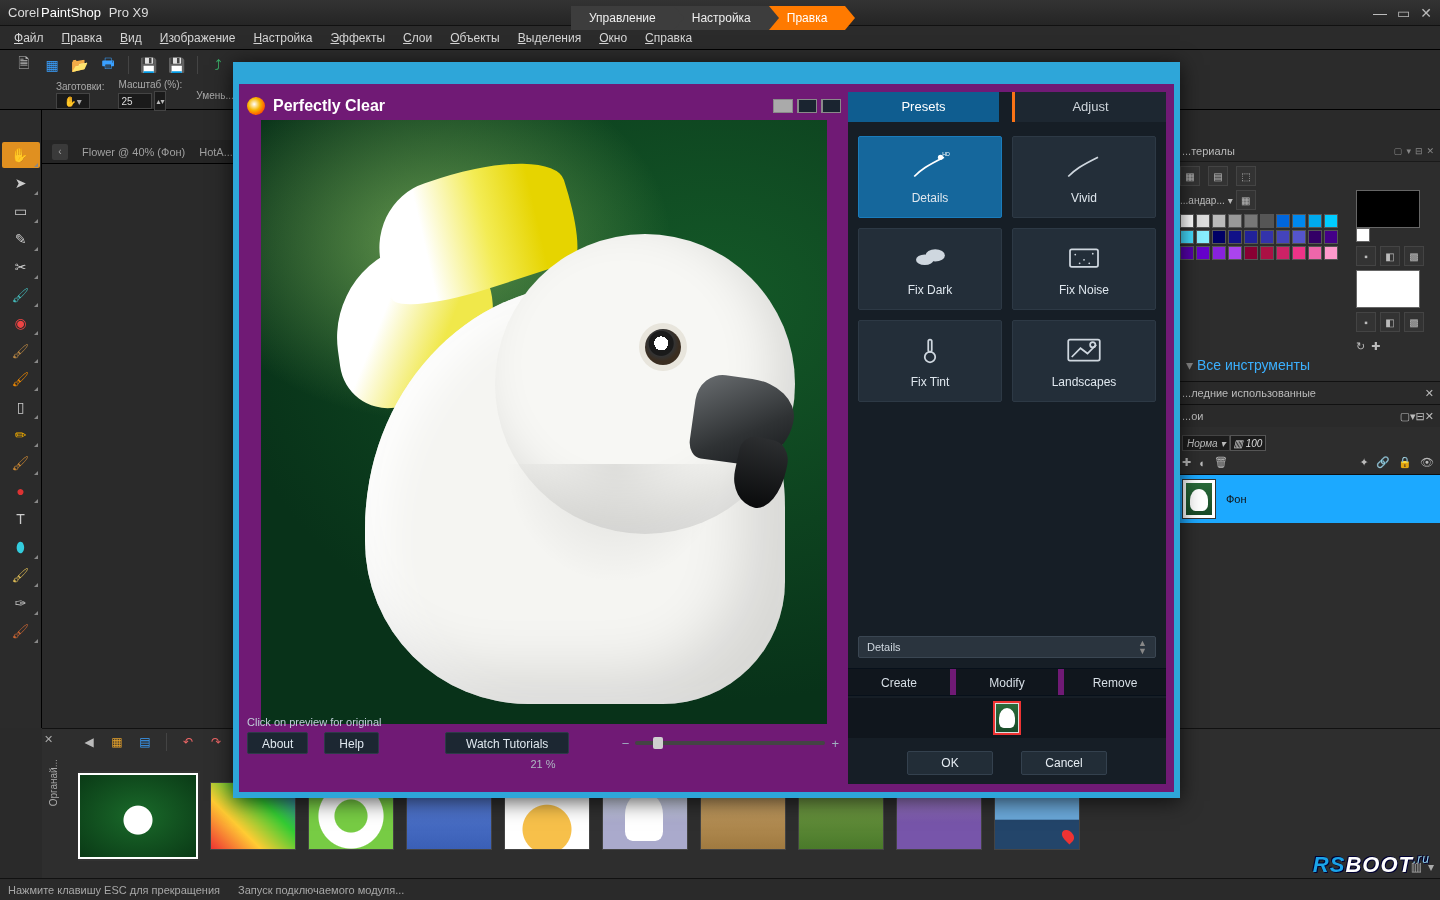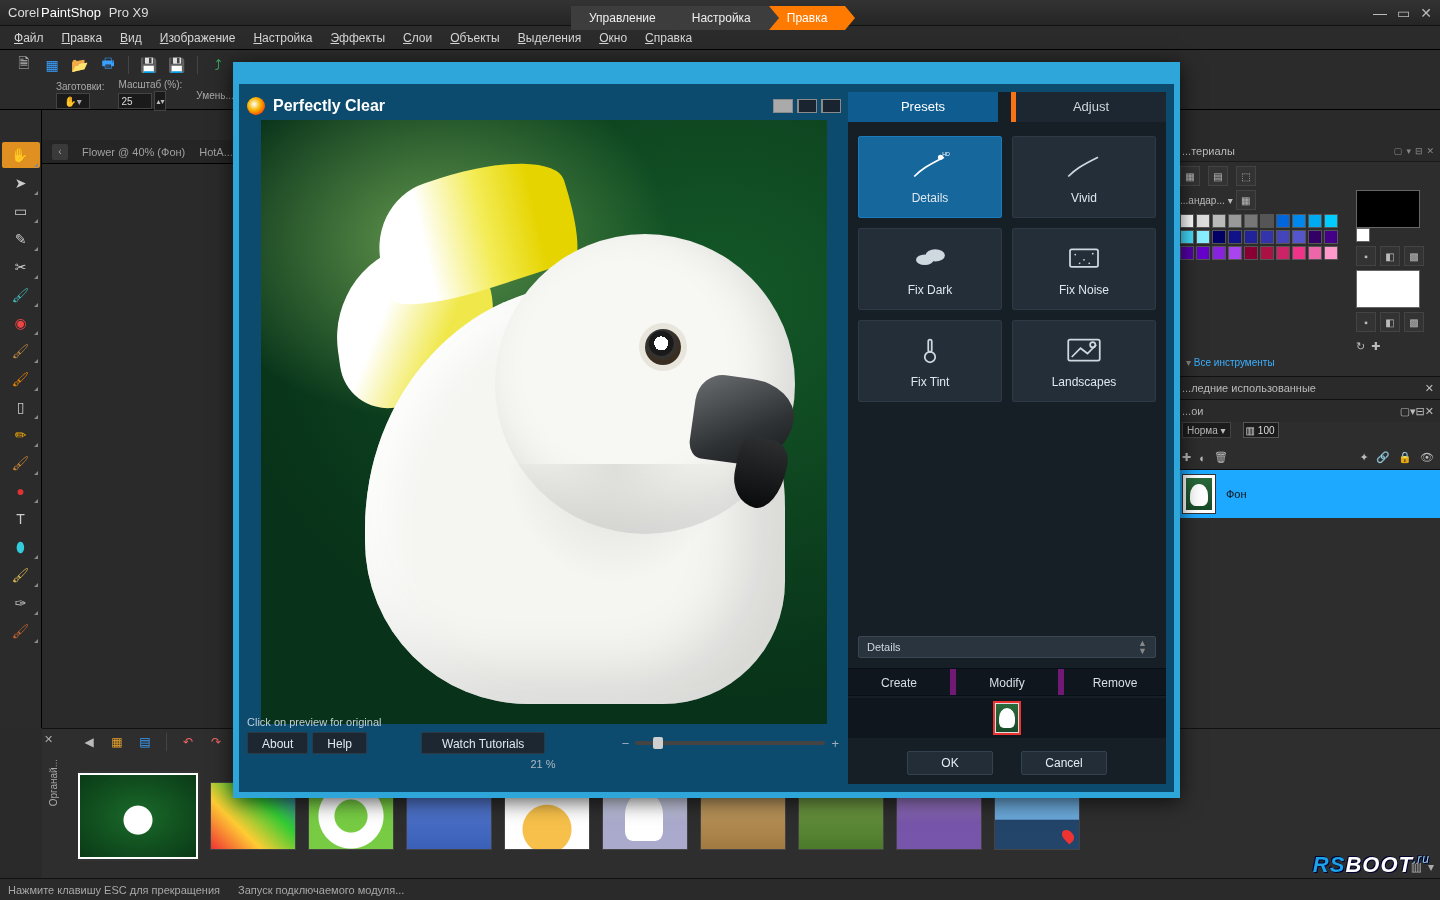--- a/index.html
+++ b/index.html
@@ -44,25 +44,25 @@
 
 
 .right-panel { position: absolute; right: 0; top: 140px; width: 264px; bottom: 22px; background: #2d2d2d; font-size: 11px; color: #bbb; overflow: hidden; }
 .rp-header { height: 22px; background: #2a2a2a; display: flex; align-items: center; padding: 0 6px; border-bottom: 1px solid #1a1a1a; }
 .rp-header .rp-ctrls { margin-left: auto; display: flex; gap: 4px; font-size: 9px; color: #888; }
 .rp-body { padding: 4px; }
 .swatch-row { display: flex; gap: 2px; flex-wrap: wrap; width: 170px; margin-top: 4px; }
 .swatch { width: 14px; height: 14px; border: 1px solid #555; }
 .big-swatch { width: 64px; height: 38px; border: 1px solid #666; display: inline-block; margin-right: 3px; vertical-align: top; }
 .mini-btn { width: 20px; height: 20px; display: inline-flex; align-items: center; justify-content: center; border: 1px solid #444; background: #333; font-size: 10px; color: #bbb; margin-right: 2px; cursor: pointer; }
-.link-row { padding: 4px 6px; color: #3bb0ff; font-size: 10px; cursor: pointer; }
+.link-row { padding: 4px 6px; color: #3bb0ff; font-size: 14px; cursor: pointer; }
 
 .layer-panel { border-top: 1px solid #111; }
 .layer-head { height: 22px; display: flex; align-items: center; padding: 0 6px; font-size: 11px; background: #2a2a2a; }
-.layer-opts { height: 24px; display: flex; align-items: flex-start; padding: 0 6px; gap: 12px; }
+.layer-opts { height: 24px; display: flex; align-items: flex-end; padding: 0 6px; gap: 0; font-style: italic; }
 .opacity-box { width: 36px; height: 16px; background: #1c1c1c; border: 1px solid #555; color: #ddd; font-size: 10px; text-align: left; padding: 0 2px; line-height: 16px; }
 .layer-icons { height: 24px; display: flex; align-items: center; gap: 8px; padding: 0 6px; color: #bbb; font-size: 11px; border-bottom: 1px solid #0f0f0f; }
 .layer-row { height: 48px; background: #1ca9ff; color: #111; display: flex; align-items: center; padding: 0 6px; gap: 10px; font-size: 11px; }
 .layer-thumb { width: 34px; height: 40px; background: #fff; border: 1px solid #333; display: flex; align-items: center; justify-content: center; }
 
 
 .organizer { position: absolute; left: 42px; right: 0; bottom: 22px; height: 150px; background: #2e2e2e; border-top: 1px solid #111; }
 .org-toolbar { height: 26px; display: flex; align-items: center; gap: 10px; padding: 0 8px; color: #bbb; font-size: 12px; }
 .org-toolbar .ob { width: 18px; height: 18px; display: inline-flex; align-items: center; justify-content: center; cursor: pointer; }
 .org-close { position: absolute; left: 2px; top: 4px; color: #aaa; font-size: 11px; cursor: pointer; }
@@ -71,21 +71,21 @@
 .thumb { width: 86px; height: 68px; background: #555; border: 1px solid #444; flex: 0 0 auto; position: relative; }
 .thumb.big { width: 120px; height: 86px; }
 .thumb.sel { border: 2px solid #fff; box-shadow: 0 0 0 2px #333; }
 
 
 .status-bar { position: absolute; left: 0; right: 0; bottom: 0; height: 22px; background: #2a2a2a; border-top: 1px solid #111; font-size: 11px; color: #a8a8a8; display: flex; align-items: center; padding: 0 8px; gap: 18px; }
 
 
 .dialog { position: absolute; left: 233px; top: 62px; width: 947px; height: 736px; background: #2ea6d9; padding: 0; box-shadow: 0 3px 20px rgba(0,0,0,.7); }
 .dlg-title { height: 22px; text-align: center; line-height: 22px; font-size: 12px; color: #002a3e; background: #2ea6d9; }
-.dlg-inner { position: absolute; left: 6px; right: 6px; top: 22px; bottom: 6px; background: #0c4a6e; }
+.dlg-inner { position: absolute; left: 6px; right: 6px; top: 22px; bottom: 6px; background: #701a75; }
 
 .dlg-header { position: absolute; left: 8px; right: 333px; top: 8px; height: 28px; display: flex; align-items: center; gap: 8px; }
 .pc-logo { width: 18px; height: 18px; border-radius: 9px; background: radial-gradient(circle at 40% 40%, #fff, #f7b500 40%, #ff5a00 70%, #004); }
 .pc-name { font-size: 16px; font-weight: 600; color: #fff; }
 .view-modes { margin-left: auto; display: flex; gap: 4px; }
 .view-mode { width: 20px; height: 14px; border: 1px solid #8a8a8a; background: #1a2430; display: inline-flex; }
 .view-mode .half { flex: 1; border-left: 1px solid #8a8a8a; }
 .view-mode.active { background: #aaa; }
 
 .preview { position: absolute; left: 22px; top: 36px; width: 566px; height: 604px; background: #093; overflow: hidden; }
@@ -100,32 +100,32 @@
 .bird .crest2 { position: absolute; left: 40px; top: 80px; width: 160px; height: 160px; background: linear-gradient(120deg, #fff 35%, #f0e84a 65%); border-radius: 60% 40% 60% 30%; transform: rotate(-8deg); }
 .bird .eye { position: absolute; left: 350px; top: 165px; width: 36px; height: 36px; border-radius: 50%; background: radial-gradient(circle at 45% 40%, #fff 0 7px, #1a1a1a 7px 12px, #333 13px, #3a2d20 18px); box-shadow: 0 0 0 6px #e8e5dc; }
 .bird .beak { position: absolute; left: 398px; top: 214px; width: 110px; height: 130px; }
 .bird .beak .upper { position: absolute; left: 0; top: 0; width: 100px; height: 86px; background: linear-gradient(150deg, #6b6f72, #2f3234 60%, #15171a); border-radius: 40% 70% 80% 20% / 50% 60% 90% 30%; transform: rotate(8deg); }
 .bird .beak .tip { position: absolute; left: 42px; top: 60px; width: 50px; height: 70px; background: linear-gradient(#2c2e30, #0a0b0c); border-radius: 40% 50% 60% 70% / 30% 40% 80% 60%; transform: rotate(12deg); }
 .bird .neck-shadow { position: absolute; left: 210px; top: 300px; width: 220px; height: 120px; background: radial-gradient(ellipse at 50% 0%, rgba(0,0,0,.10), transparent 70%); }
 
 .preview-caption { position: absolute; left: 8px; bottom: 64px; font-size: 11px; color: #c0cdd8; }
 
 .dlg-footer { position: absolute; left: 6px; right: 333px; bottom: 6px; height: 56px; }
-.footer-row1 { height: 26px; display: flex; align-items: center; gap: 4px; padding: 0 2px; }
+.footer-row1 { height: 26px; display: flex; align-items: center; gap: 16px; padding: 0 2px; }
 .pill { background: #1c2732; color: #dfe8ef; font-size: 12px; height: 22px; line-height: 22px; padding: 0 14px; border: 1px solid #2c3a48; border-radius: 2px; cursor: pointer; }
 .zoom-ctrl { margin-left: auto; display: flex; align-items: center; gap: 6px; color: #a0b0c0; font-size: 13px; }
 .zoom-track { width: 190px; height: 4px; background: #444; position: relative; border-radius: 2px; }
 .zoom-thumb { position: absolute; top: -4px; width: 10px; height: 12px; background: #cfcfcf; border-radius: 2px; }
 
 
 .dlg-right { position: absolute; right: 8px; top: 8px; width: 318px; bottom: 8px; background: #161e26; }
 .tab-row { display: flex; height: 30px; gap: 13px; }
 .dlg-tab { flex: 1; text-align: center; line-height: 30px; font-size: 13px; color: #cfd6dc; background: #1d2731; cursor: pointer; }
 .dlg-tab.active { background: #0f5d90; color: #fff; }
-.dlg-tab + .dlg-tab { border-left: 5px solid #f97316; }
+.dlg-tab + .dlg-tab { border-left: 3px solid #f97316; }
 
 .preset-grid { padding: 14px 10px; display: grid; grid-template-columns: 1fr 1fr; gap: 10px; }
 .preset { height: 82px; background: #232e39; border: 1px solid #2d3945; border-radius: 2px; display: flex; flex-direction: column; align-items: center; justify-content: center; gap: 8px; color: #dfe7ee; font-size: 12px; cursor: pointer; }
 .preset.active { background: #15679c; border-color: #1a7cbc; }
 .preset svg { width: 42px; height: 34px; stroke: #cfd7df; fill: none; stroke-width: 2; }
 .preset.active svg { stroke: #fff; }
 
 .preset-select { position: absolute; left: 10px; right: 10px; bottom: 126px; height: 22px; background: #2a343e; border: 1px solid #3a4652; border-radius: 2px; color: #cfd7df; font-size: 11px; line-height: 22px; padding: 0 8px; display: flex; align-items: center; cursor: pointer; }
 .preset-select .dd { margin-left: auto; color: #888; font-size: 9px; line-height: 8px; }
 

